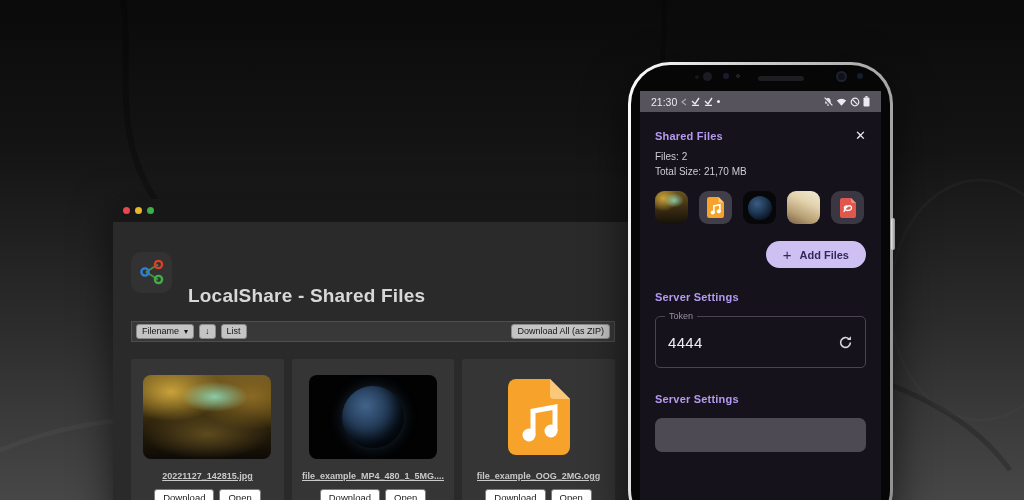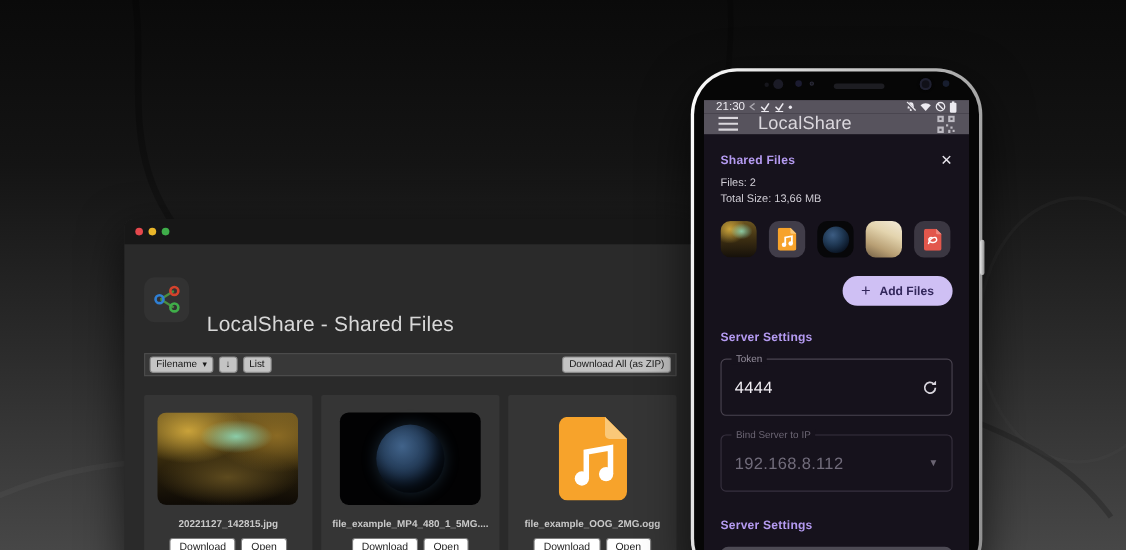--- a/index.html
+++ b/index.html
@@ -22,21 +22,21 @@
     height:23px; background:#171717; border-radius:8px 8px 0 0;
     display:flex; align-items:center; padding:0 10px; gap:5px;
   }
   .tl-dot { width:7px; height:7px; border-radius:50%; }
   .tl-red { background:#e5484d; } .tl-yellow { background:#e9b62a; } .tl-green { background:#3fae4a; }
   .win-header { display:flex; align-items:center; gap:16px; padding:15px 18px 12px 18px; }
   .app-logo {
     width:41px; height:41px; border-radius:10px; background:#323232;
     display:flex; align-items:center; justify-content:center; flex:0 0 auto;
   }
-  .win-title { font-size:19px; font-weight:normal; color:#d8d8d8; letter-spacing:.2px;margin-top:48px; }
+  .win-title { font-size:19px; font-weight:bold; color:#d8d8d8; letter-spacing:.2px;margin-top:48px; }
   .toolbar {
     margin:2px 18px 0 18px; height:21px; background:#383838;
     border:1px solid #4e4e4e; display:flex; align-items:center; gap:5px; padding:0 4px;
   }
   .ctl {
     background:#c4c4c4; color:#161616; border:1px solid #8a8a8a; border-radius:3px;
     font-size:9px; line-height:1; padding:2px 5px; display:inline-flex; align-items:center; gap:5px;
     cursor:default; white-space:nowrap;
   }
   .ctl .caret { font-size:8px; }
@@ -58,21 +58,21 @@
       linear-gradient(180deg,#6b5520 0%,#41320f 40%,#221a0a 70%,#0e0a05 100%);
   }
   .thumb-earth { background:#020203; display:flex; align-items:center; justify-content:center; }
   .earth-ball {
     width:62px; height:62px; border-radius:50%;
     background:radial-gradient(circle at 38% 32%, #41638a 0%, #27405e 35%, #101f33 65%, #04080e 100%);
     box-shadow:0 0 14px rgba(90,150,200,.25), inset -6px -8px 14px rgba(0,0,0,.8);
   }
   .thumb-audio { background:transparent; display:flex; align-items:center; justify-content:center; }
   .file-name { font-size:9px; font-weight:bold; color:#c9c9c9; margin-top:12px; 
-               max-width:150px; overflow:hidden; white-space:nowrap; text-overflow:ellipsis; }
+               max-width:150px; overflow:hidden; white-space:nowrap; text-overflow:ellipsis;text-decoration:underline; }
   .btn-row { display:flex; gap:5px; margin-top:8px; }
   .mini-btn {
     background:#ffffff; color:#1a1a1a; border:1px solid #7c7c7c; border-radius:3px;
     font-size:9.5px; padding:2px 8px; line-height:1.2; cursor:default;
   }
 
   
   .phone {
     position:absolute; left:628px; top:62px; width:265px; height:470px;
     border-radius:42px;
@@ -281,50 +281,28 @@
               <circle cx="5" cy="5" r="3.8" fill="none" stroke="#eceaf0" stroke-width="1.2"></circle>
               <line x1="2.4" y1="2.4" x2="7.6" y2="7.6" stroke="#eceaf0" stroke-width="1.2"></line>
             </svg>
           <svg width="7" height="11" viewBox="0 0 7 11">
               <rect x="2.4" y="0" width="2.2" height="1.6" fill="#eceaf0"></rect>
               <rect x="0.5" y="1.4" width="6" height="9" rx="1" fill="#eceaf0"></rect>
             </svg>
         </div>
       </div>
 
-      <div class="appbar">
-        <svg width="18" height="13" viewBox="0 0 18 13">
-          <line x1="0" y1="1.2" x2="18" y2="1.2" stroke="#dad7dd" stroke-width="2"></line>
-          <line x1="0" y1="6.5" x2="18" y2="6.5" stroke="#dad7dd" stroke-width="2"></line>
-          <line x1="0" y1="11.8" x2="18" y2="11.8" stroke="#dad7dd" stroke-width="2"></line>
-        </svg>
-        <span class="appbar-title">LocalShare</span>
-        <svg class="qr" width="16" height="16" viewBox="0 0 16 16">
-          <g fill="#cfccd4">
-            <rect x="0" y="0" width="6" height="6"></rect>
-              <rect x="10" y="0" width="6" height="6"></rect>
-            <rect x="0" y="10" width="6" height="6"></rect>
-            <rect x="2" y="2" width="2" height="2" fill="#57535d"></rect>
-              <rect x="12" y="2" width="2" height="2" fill="#57535d"></rect>
-            <rect x="2" y="12" width="2" height="2" fill="#57535d"></rect>
-            <rect x="8" y="8" width="2" height="2"></rect>
-              <rect x="12" y="10" width="2" height="2"></rect>
-            <rect x="10" y="13" width="2" height="3"></rect>
-              <rect x="14" y="13" width="2" height="2"></rect>
-          </g>
-        </svg>
-      </div>
 
       <div class="phone-content">
         <div class="section-head">
           <span class="purple-label">Shared Files</span>
           <span class="close-x">✕</span>
         </div>
         <div class="meta-line">Files: 2</div>
-        <div class="meta-line">Total Size: 13,66 MB</div>
+        <div class="meta-line">Total Size: 21,70 MB</div>
 
         <div class="thumbs-row">
           <div class="pthumb pt-cave"></div>
           <div class="pthumb pt-audio">
             <svg width="17" height="21" viewBox="0 0 62 76">
               <path d="M8,0 h34 l20,20 v48 a8,8 0 0 1 -8,8 h-46 a8,8 0 0 1 -8,-8 v-60 a8,8 0 0 1 8,-8 z" fill="#f7a32b"></path>
               <path d="M42,0 l20,20 h-16 a4,4 0 0 1 -4,-4 z" fill="#fac878"></path>
               <path d="M25,56 V32 L47,28 V52" fill="none" stroke="#ffffff" stroke-width="6"></path>
               <circle cx="21" cy="56" r="7.5" fill="#ffffff"></circle>
               <circle cx="43" cy="52" r="7.5" fill="#ffffff"></circle>
@@ -356,25 +334,20 @@
           <span class="field-label">Token</span>
           <span class="field-value">4444</span>
           <span class="trail">
             <svg width="15" height="15" viewBox="0 0 16 16">
               <path d="M13.2,8 a5.2,5.2 0 1 1 -1.6,-3.8" fill="none" stroke="#d9d6de" stroke-width="1.7"></path>
               <path d="M13.8,1.2 v4.2 h-4.2 z" fill="#d9d6de"></path>
             </svg>
           </span>
         </div>
 
-        <div class="field disabled">
-          <span class="field-label">Bind Server to IP</span>
-          <span class="field-value">192.168.8.112</span>
-          <span class="trail dd-caret">▼</span>
-        </div>
 
         <span class="purple-label settings-label-2">Server Settings</span>
 
         <div class="bottom-box"></div>
       </div>
     </div>
   </div>
 </div>
 
 </body></html>

